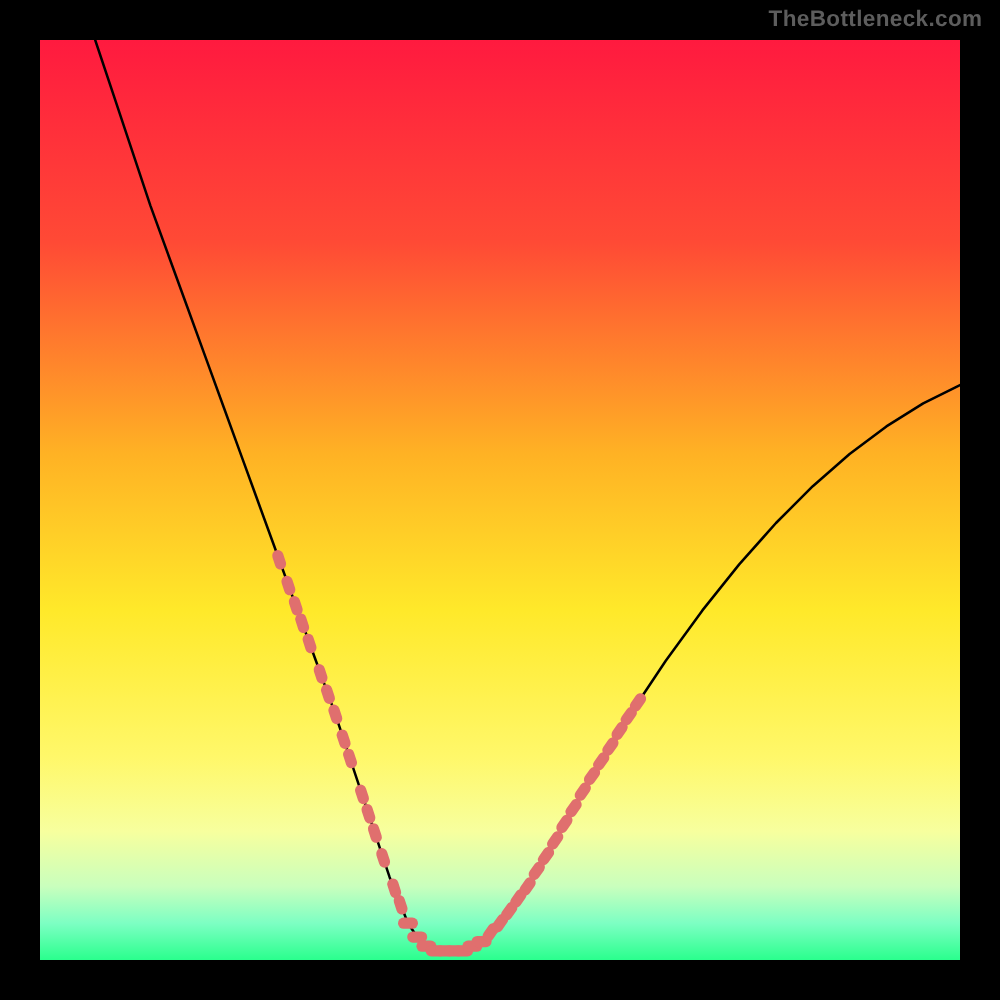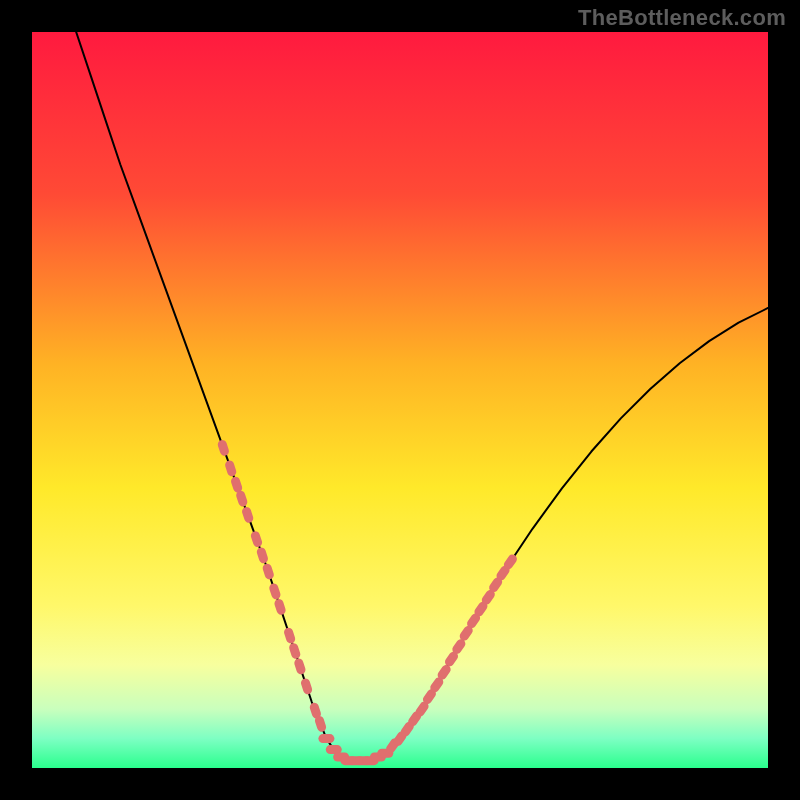--- a/index.html
+++ b/index.html
@@ -25,21 +25,21 @@
     left: 32px;
     width: 736px;
     height: 736px;
     overflow: hidden;
   }
   .attribution {
     position: absolute;
     top: 5px;
     right: 14px;
     color: #5d5d5d;
-    font-size: 22px;
+    font-size: 18px;
     font-weight: 600;
     letter-spacing: 0.3px;
   }
   svg {
     display: block;
     width: 736px;
     height: 736px;
   }
 </style>
 </head>

